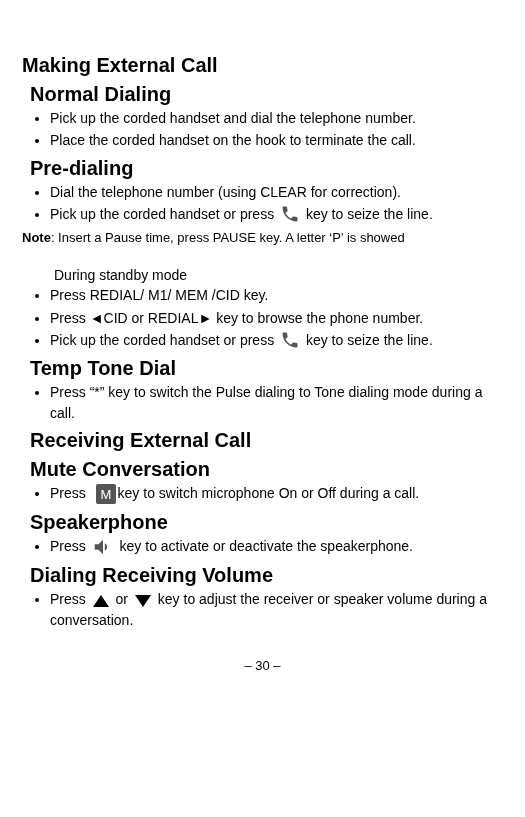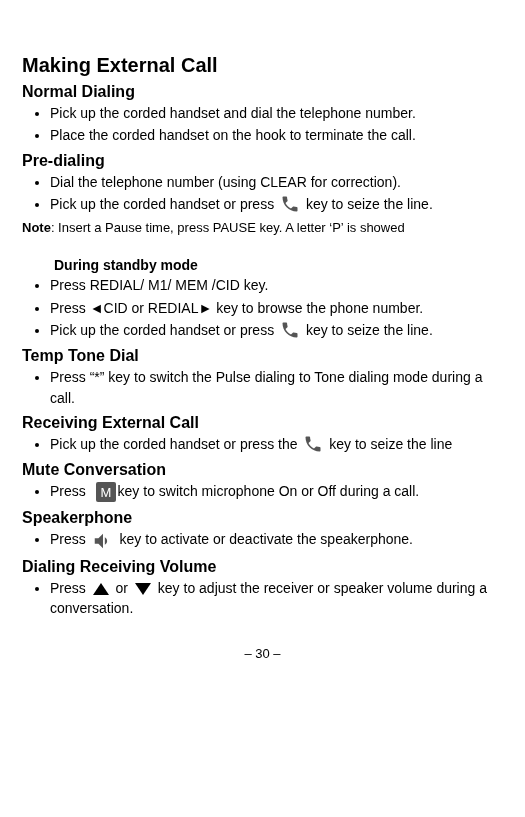--- a/index.html
+++ b/index.html
@@ -19,35 +19,36 @@
     .page-container {
       width: 100%;
     }
     h1.main-title {
       font-size: 20px;
       font-weight: bold;
       margin-bottom: 2px;
       margin-top: 36px;
     }
     h2.section-heading {
-      font-size: 16px;
+      font-size: 20px;
       font-weight: bold;
       margin-top: 6px;
       margin-bottom: 2px;
+      margin-left: 8px;
     }
     h2.section-heading-large {
       font-size: 20px;
       font-weight: bold;
       margin-top: 8px;
       margin-bottom: 2px;
       line-height: 1.3;
     }
     h3.sub-heading {
       font-size: 14px;
-      font-weight: bold;
+      font-weight: normal;
       margin-top: 20px;
       margin-bottom: 2px;
       padding-left: 32px;
     }
     ul.bullet-list {
       list-style: disc;
       padding-left: 28px;
       margin-bottom: 2px;
     }
     ul.bullet-list li {
@@ -115,28 +116,20 @@
       key to seize the line.
     </li>
   </ul>
 
   <h2 class="section-heading">Temp Tone Dial</h2>
   <ul class="bullet-list">
     <li>Press “*” key to switch the Pulse dialing to Tone dialing mode during a call.</li>
   </ul>
 
   <h2 class="section-heading">Receiving External Call</h2>
-  <ul class="bullet-list">
-    <li>Pick up the corded handset or press the
-      <svg class="icon-phone" viewBox="0 0 24 24" xmlns="http://www.w3.org/2000/svg" width="22" height="22">
-        <path d="M6.6 10.8c1.4 2.8 3.8 5.1 6.6 6.6l2.2-2.2c.3-.3.7-.4 1-.2 1.1.4 2.3.6 3.6.6.6 0 1 .4 1 1V20c0 .6-.4 1-1 1C10.6 21 3 13.4 3 4c0-.6.4-1 1-1h3.5c.6 0 1 .4 1 1 0 1.3.2 2.5.6 3.6.1.3 0 .7-.2 1L6.6 10.8z" fill="#555"></path>
-      </svg>
-      key to seize the line
-    </li>
-  </ul>
 
   <h2 class="section-heading">Mute Conversation</h2>
   <ul class="bullet-list">
     <li>Press&nbsp;
       <svg viewBox="0 0 22 22" xmlns="http://www.w3.org/2000/svg" width="22" height="22" style="display:inline-block;vertical-align:middle;margin:0 1px;">
         <rect x="1" y="1" width="20" height="20" fill="#555" rx="2"></rect>
         <text x="11" y="16" text-anchor="middle" fill="white" font-size="13" font-family="Arial">M</text>
       </svg>key to switch microphone On or Off during a call.
     </li>
   </ul>

